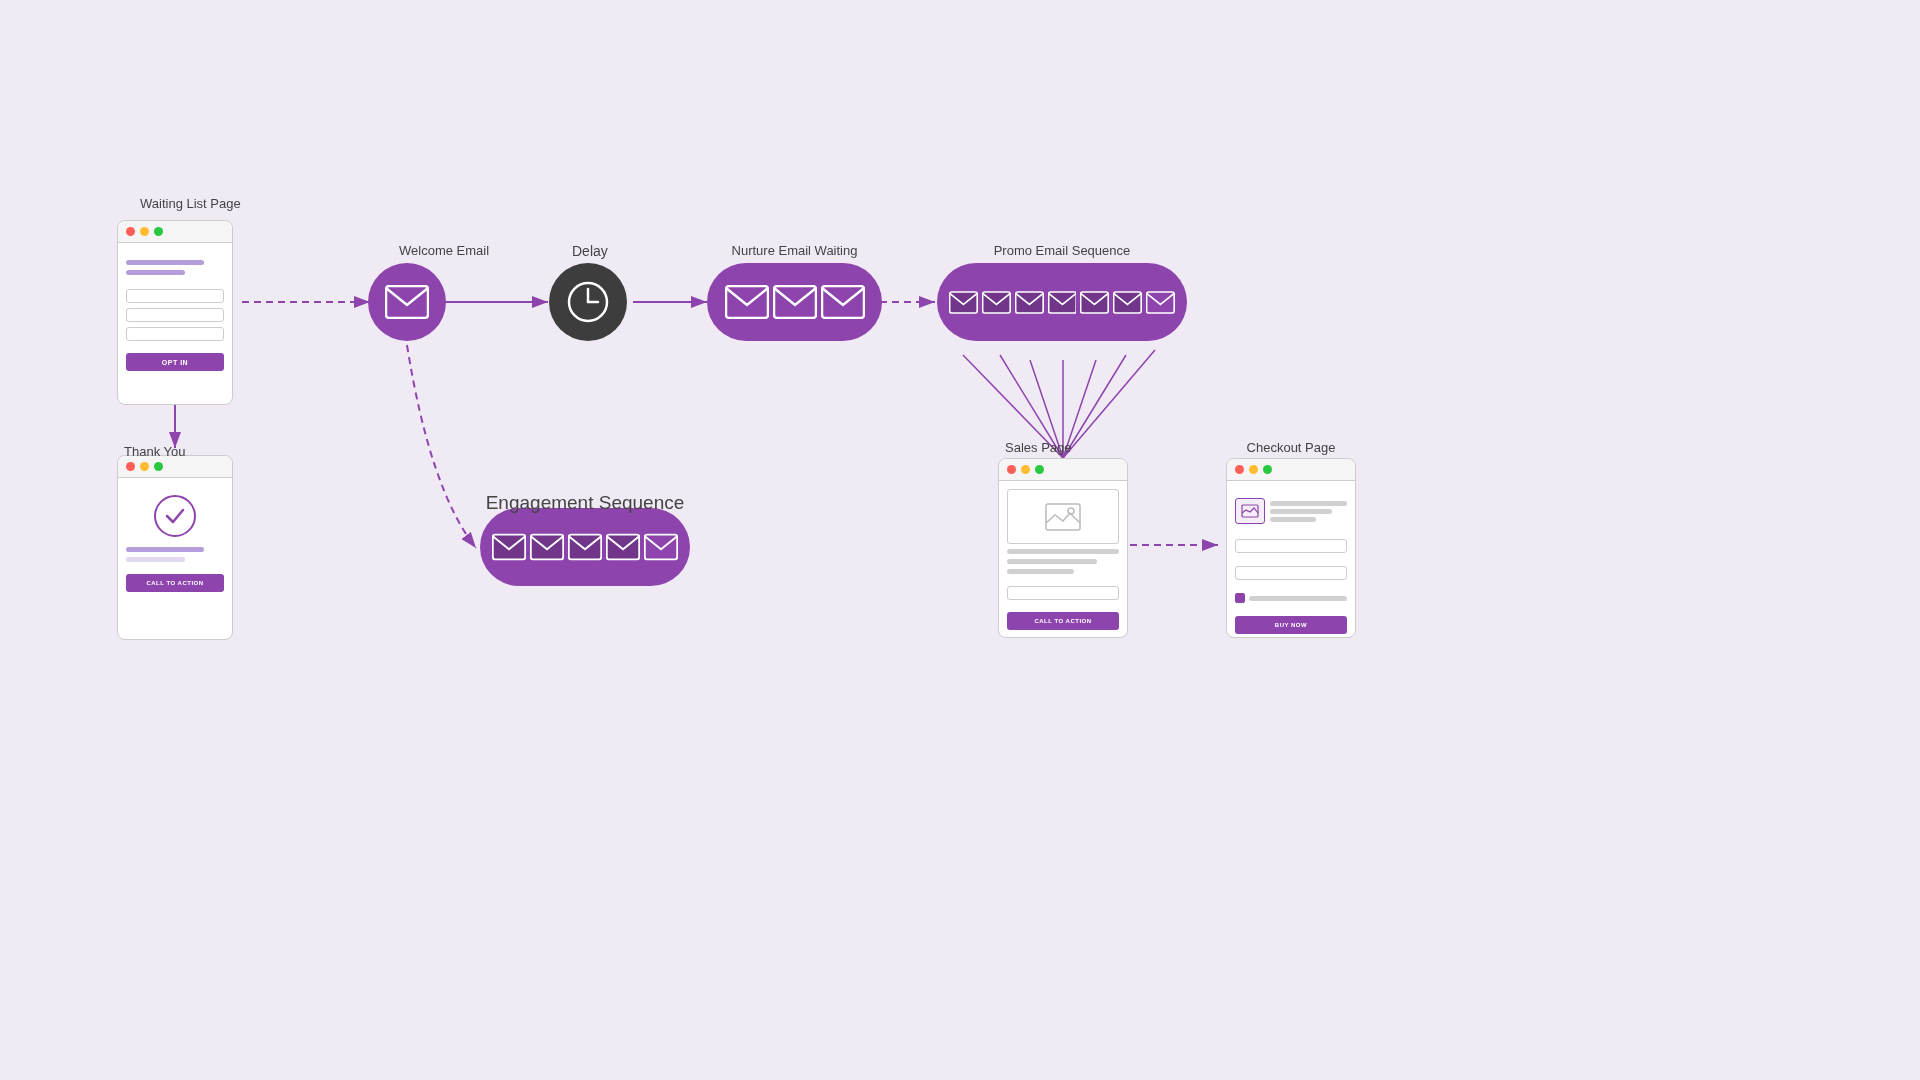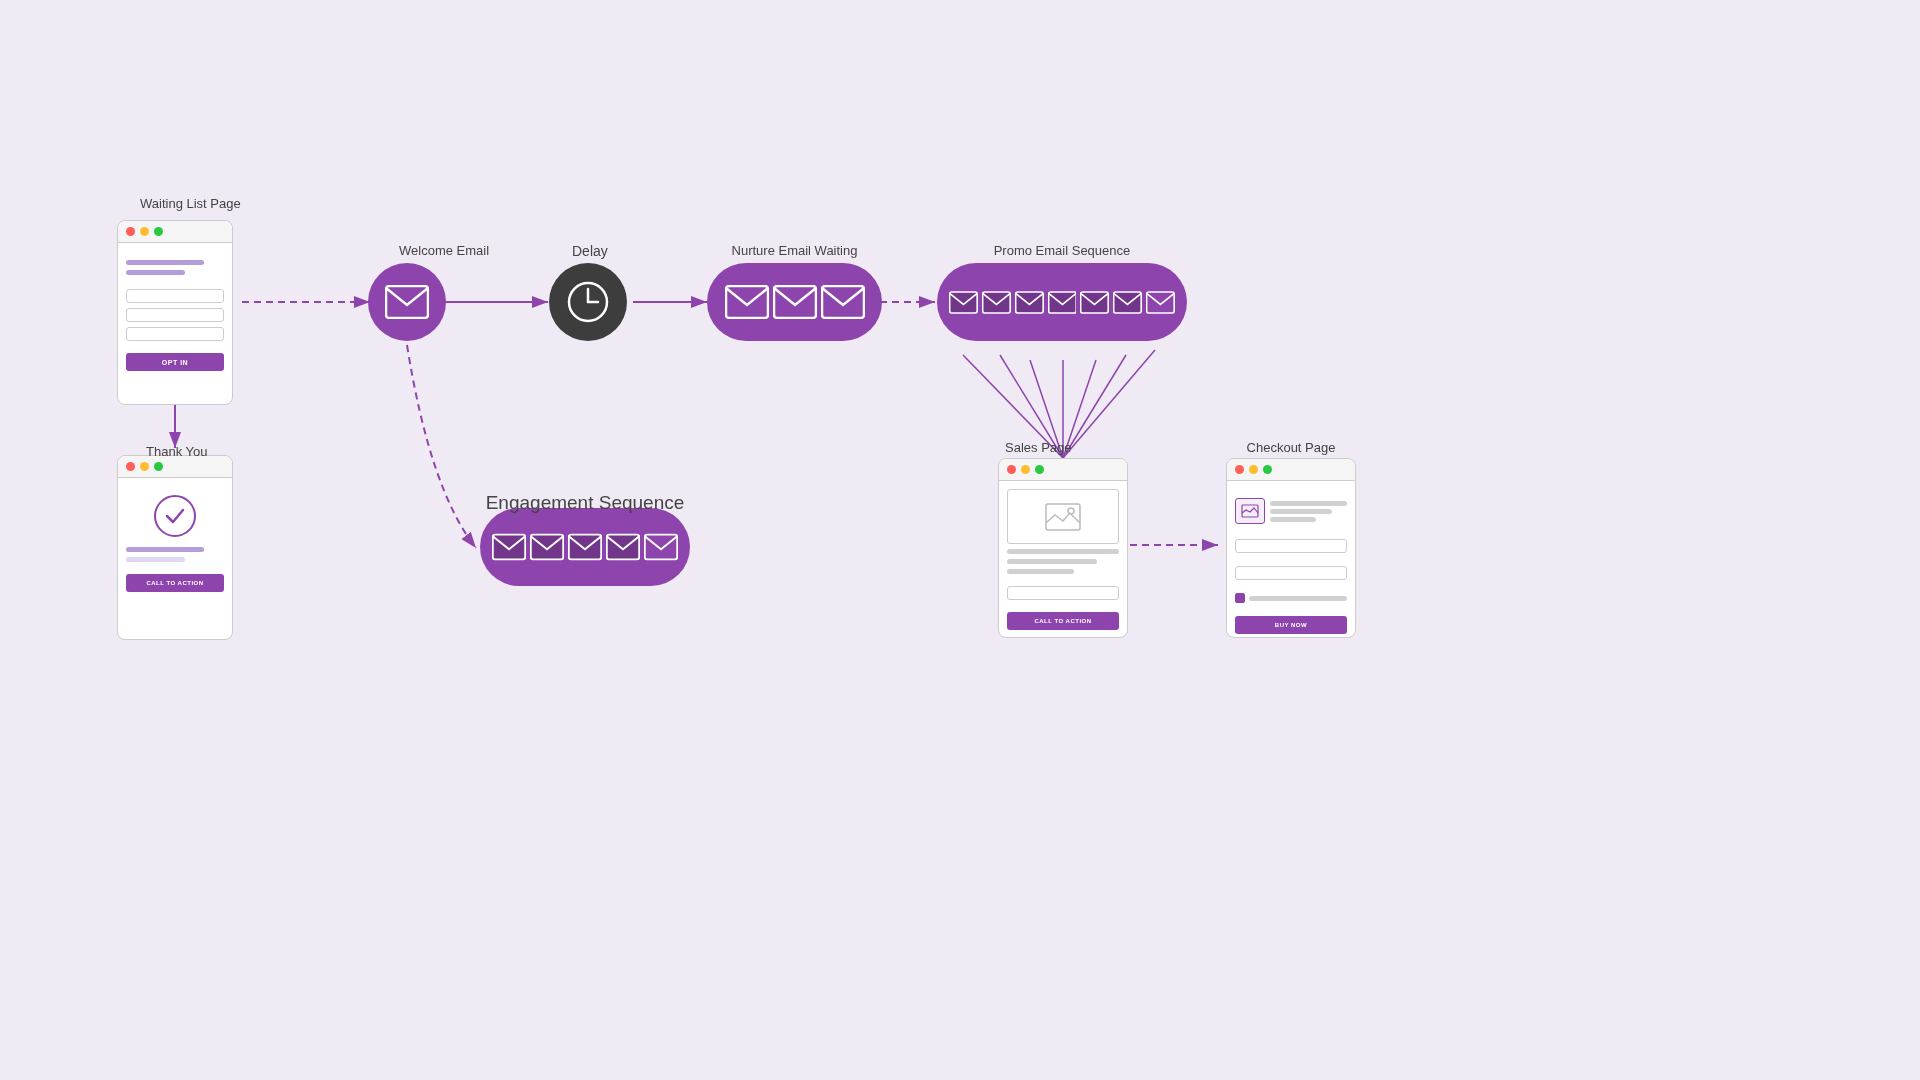--- a/index.html
+++ b/index.html
@@ -218,21 +218,21 @@
           </svg>
         </div>
       </div>
       <div class="line-placeholder medium"></div>
       <div class="line-placeholder short light"></div>
       <div style="height:2px;"></div>
       <div class="btn-placeholder" style="font-size:6px;">CALL TO ACTION</div>
     </div>
   </div>
 
-  <div class="node-label" style="left:146px; top:444px; font-size:13px;">Thank You</div>
+  <div class="node-label" style="left:124px; top:444px; font-size:13px;">Thank You</div>
 
   <div class="circle-node" style="width:78px;height:78px;background:#8e44ad;left:368px;top:263px;">
     <svg width="44" height="34" viewBox="0 0 44 34">
       <rect x="1" y="1" width="42" height="32" rx="3" ry="3" fill="none" stroke="white" stroke-width="2.5"></rect>
       <polyline points="1,3 22,20 43,3" fill="none" stroke="white" stroke-width="2.5"></polyline>
     </svg>
   </div>
 
   <div class="node-label" style="left:355px; top:243px; font-size:13px;margin-left:44px;">Welcome Email</div>
 

